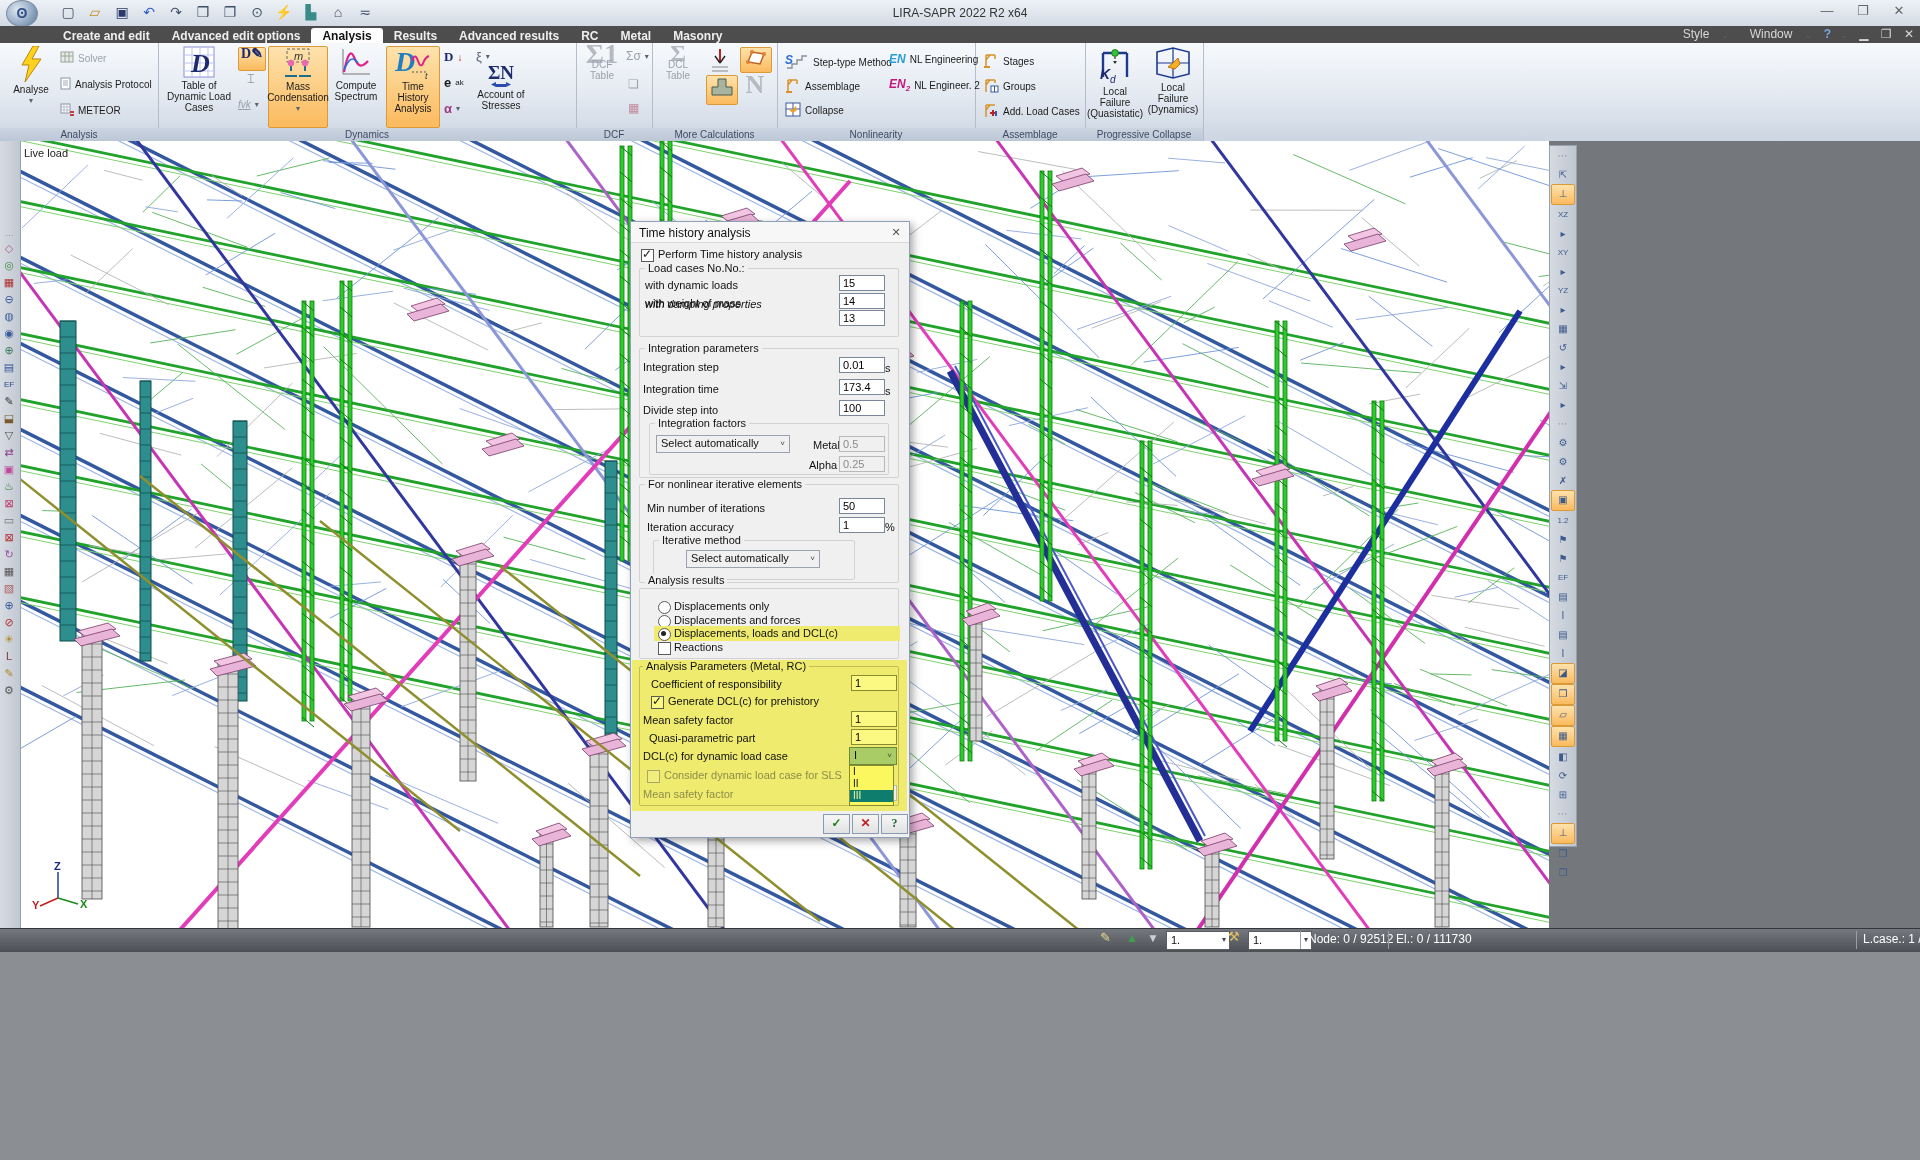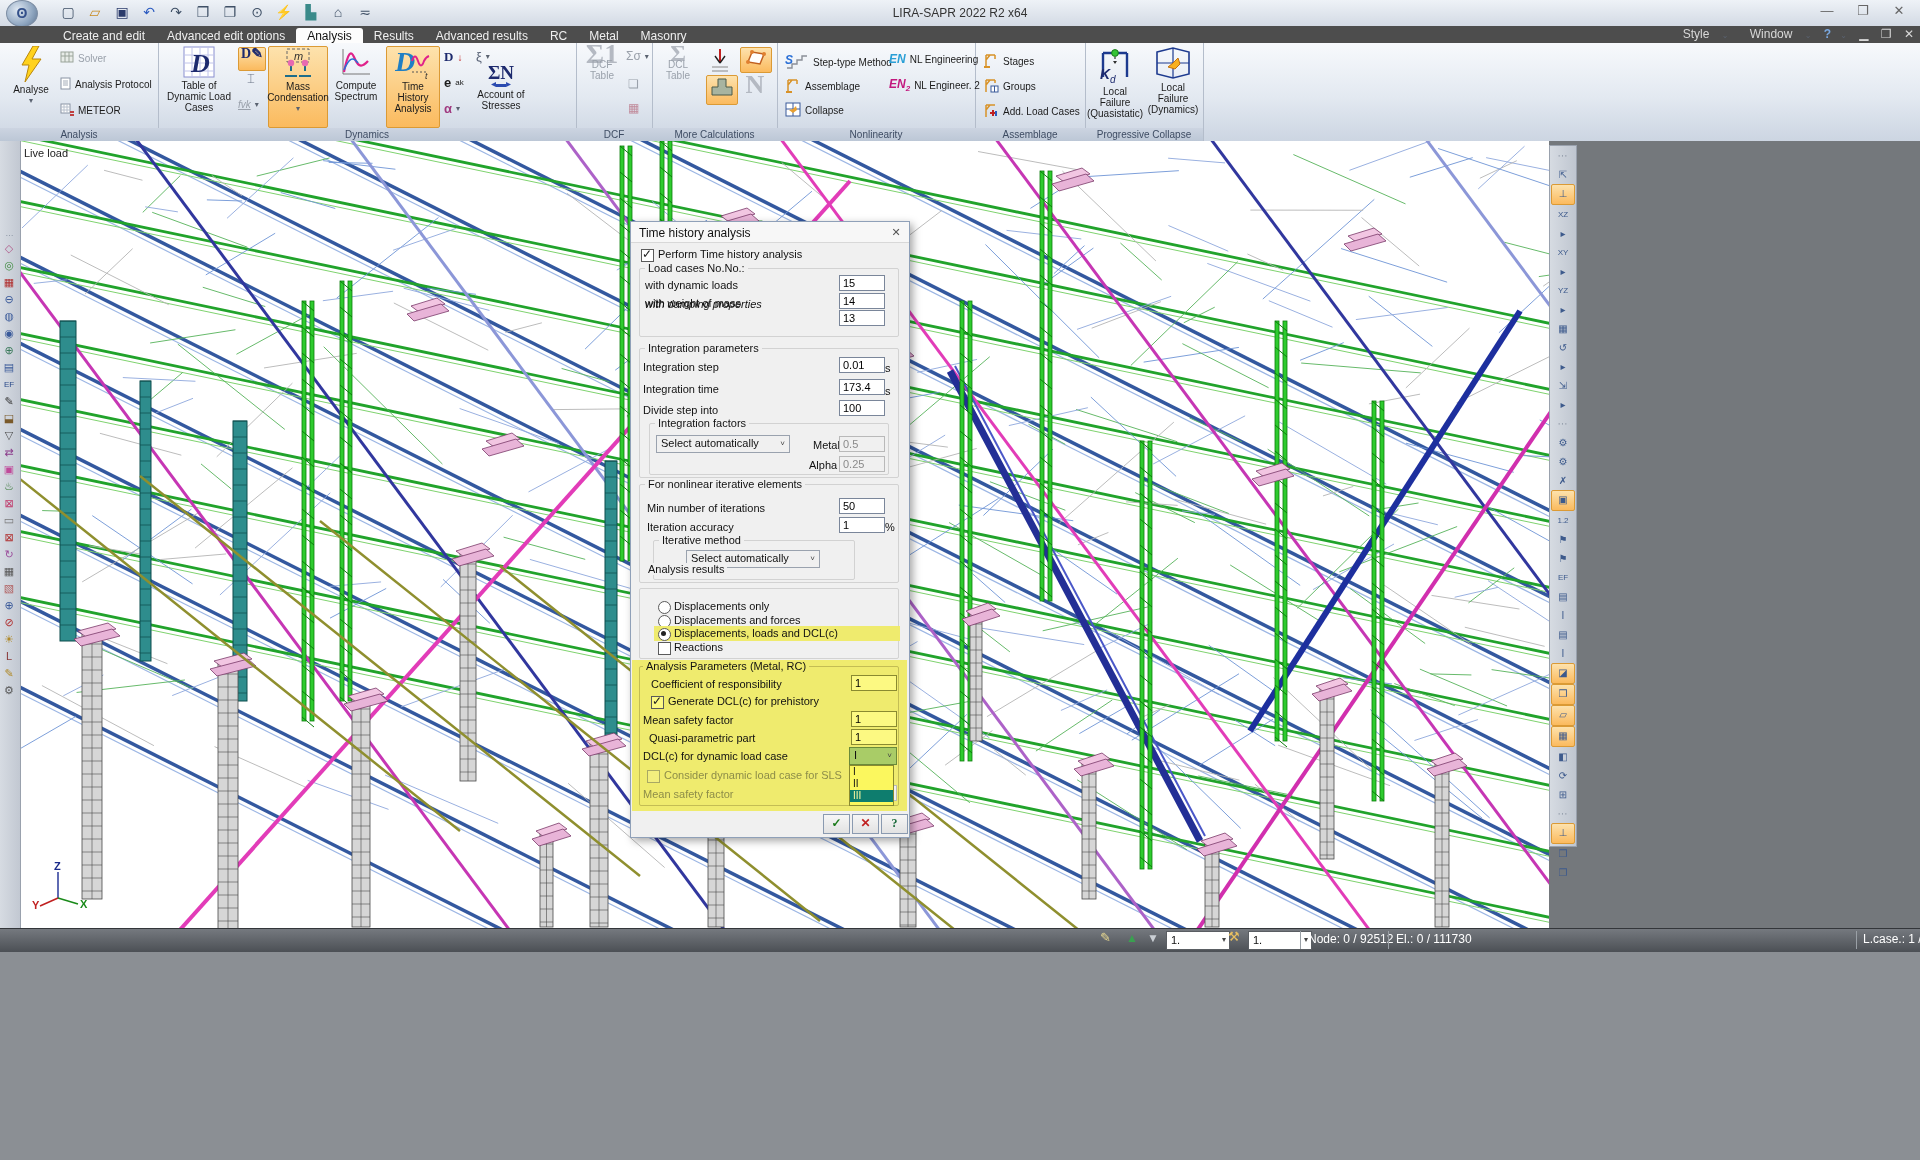--- a/index.html
+++ b/index.html
@@ -6,21 +6,21 @@
   #stage{position:relative;width:1920px;height:1160px;overflow:hidden;background:#888c91;}
   .abs{position:absolute;}
   
   #titlebar{left:0;top:0;width:1920px;height:26px;background:linear-gradient(#eef2f7,#d3dae4);border-bottom:1px solid #aab4c2;}
   #app-logo{left:6px;top:0px;width:30px;height:25px;border-radius:50%;background:radial-gradient(circle at 35% 35%,#dfe8f2,#8fa6c0 60%,#5c7390);border:1px solid #7c8da3;color:#33508a;font-size:14px;text-align:center;line-height:24px;font-weight:bold;}
   .qat-ico{top:2px;width:24px;height:21px;text-align:center;line-height:21px;font-size:14px;color:#3f5066;cursor:default;}
   #win-title{left:0;top:0;width:1920px;height:26px;text-align:center;line-height:26px;font-size:12px;color:#333;}
   .wbtn{top:0;width:34px;height:24px;text-align:center;line-height:22px;color:#666;font-size:13px;}
   
   #tabrow{left:0;top:26px;width:1920px;height:17px;background:#4d4d4d;}
-  .tab{display:inline-block;height:17px;line-height:17px;padding:0 11px;font-size:12px;color:#efefef;}
+  .tab{display:inline-block;height:17px;line-height:17px;padding:0 11px;font-size:12px;color:#efefef;font-weight:bold;}
   .tab.active{background:#fdfdfd;color:#111;border-radius:3px 3px 0 0;}
   #mdi-controls{right:6px;top:26px;height:17px;line-height:17px;font-size:12px;color:#d8d8d8;}
   #mdi-controls span{margin-left:9px;}
   #mdi-help{color:#7aa8e0;font-weight:bold;}
   
   #ribbon{left:0;top:43px;width:1920px;height:98px;background:linear-gradient(#f7f9fc,#e3e9f1 55%,#ccd5e2);border-bottom:1px solid #9aa4b4;}
   .rgroup{position:absolute;top:0;height:98px;border-right:1px solid #b4bdcb;}
   .rcap{position:absolute;bottom:0;left:0;right:0;height:13px;line-height:13px;text-align:center;font-size:10px;color:#3e4c63;background:linear-gradient(#ccd4e1,#bcc7d6);}
   .ritem{position:absolute;display:flex;flex-direction:column;align-items:center;font-size:10px;color:#1b1b1b;text-align:center;line-height:11px;}
   .rrow{position:absolute;display:flex;align-items:center;gap:4px;font-size:10px;color:#1b1b1b;white-space:nowrap;}
@@ -1299,21 +1299,21 @@
     <span class="dlbl" style="left:16px;top:280px;">Min number of iterations</span>
     <input class="dinp" style="left: 208px; top: 276px;" readonly="" value="50">
     <span class="dlbl" style="left:16px;top:299px;">Iteration accuracy</span>
     <input class="dinp" style="left: 208px; top: 295px;" readonly="" value="1">
     <span class="dlbl" style="left:254px;top:299px;">%</span>
     <div class="gbox" style="left:22px;top:318px;width:200px;height:38px;"></div>
     <span class="glabel" style="left:28px;top:312px;">Iterative method</span>
     <div class="dsel" style="left:55px;top:328px;width:128px;"><span>Select automatically</span><span class="dd">˅</span></div>
 
     <div class="gbox" style="left:8px;top:366px;width:258px;height:69px;"></div>
-    <span class="glabel" style="left:14px;top:341px;text-align:center;">Analysis results</span>
+    <span class="glabel" style="left:14px;top:352px;text-align:center;">Analysis results</span>
     <span class="rb" style="left:27px;top:379px;"></span>
     <span class="dlbl" style="left:43px;top:378px;">Displacements only</span>
     <span class="rb" style="left:27px;top:393px;"></span>
     <span class="dlbl" style="left:43px;top:392px;">Displacements and forces</span>
     <div class="abs" style="left:23px;top:404px;width:246px;height:15px;background:#efeb6e;"></div>
     <span class="rb on" style="left:27px;top:406px;"></span>
     <span class="dlbl" style="left:43px;top:405px;">Displacements, loads and DCL(c)</span>
     <span class="cb" style="left:27px;top:420px;"></span>
     <span class="dlbl" style="left:43px;top:419px;">Reactions</span>
 

